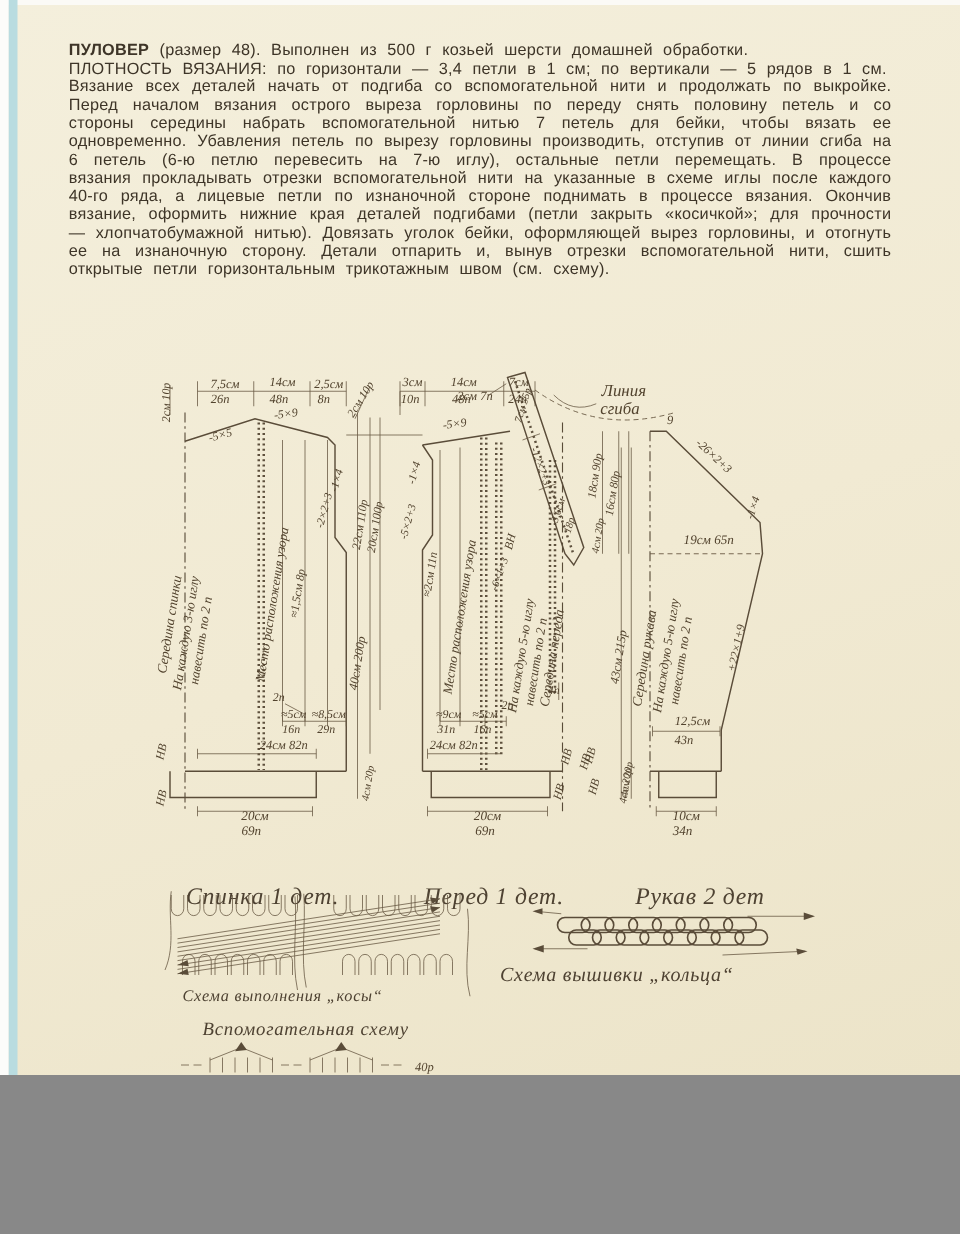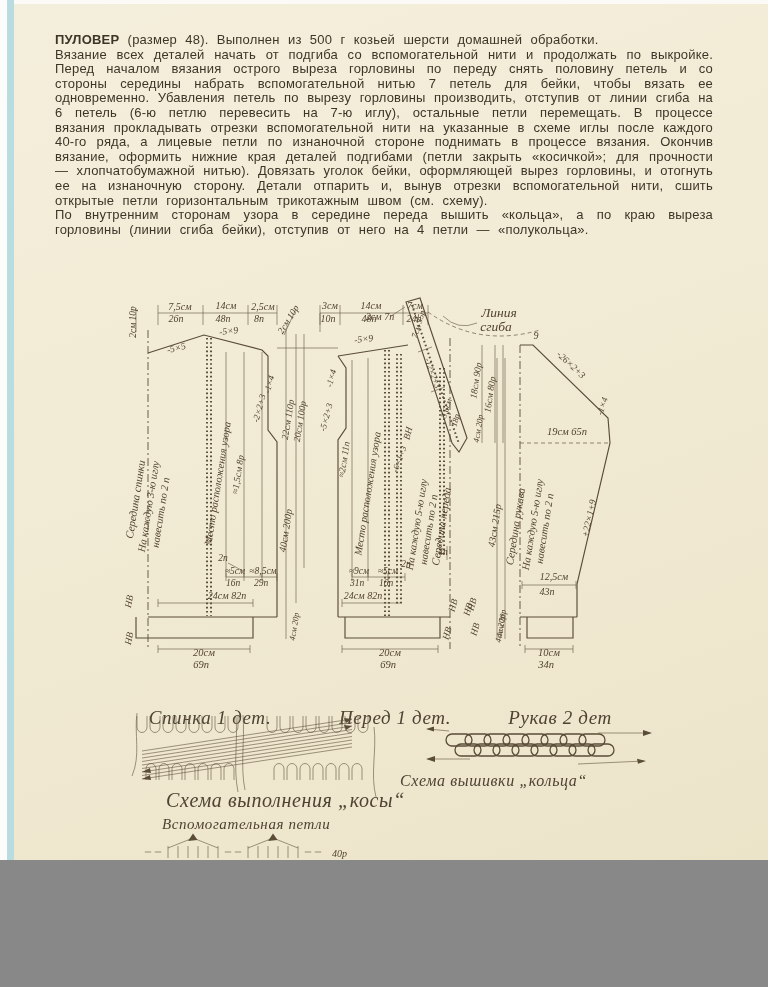--- a/index.html
+++ b/index.html
@@ -26,42 +26,42 @@
   .dash{stroke:#5a4c39;stroke-width:.9;fill:none;stroke-dasharray:8 3 2 3;}
   .dashf{stroke:#6a5b45;stroke-width:.8;fill:none;stroke-dasharray:4 3;opacity:.9;}
   .dots{stroke:#554835;stroke-width:2;fill:none;stroke-dasharray:1.6 2.6;opacity:.95;}
   .aw{fill:#5a4c39;stroke:none;}
   svg text{fill:#52432e;font-family:"Liberation Serif",serif;font-style:italic;}
 
   .hand{position:absolute;color:#4e4232;font-family:"Liberation Serif",serif;
         font-style:italic;letter-spacing:.6px;}
   .piece-cap{width:130px;text-align:center;font-size:19px;top:707px;}
   .cap-back{left:145px;} .cap-front{left:330px;} .cap-sleeve{left:495px;font-style:italic;}
-  .cap-cable{left:166px;top:789px;font-size:20px;}
+  .cap-cable{left:146px;top:789px;font-size:13px;}
   .cap-rings{left:400px;top:772px;font-size:16px;}
   .cap-aux{left:162px;top:816px;font-size:15px;}
 
   .imprint{position:absolute;left:0;right:30px;top:902px;text-align:center;
            color:#483c2b;font-size:13px;line-height:18px;word-spacing:4px;letter-spacing:.3px;}
   .imprint div{margin:0;}
 </style>
 </head>
 <body>
 
 <div class="page">
   <div class="edge edge-top"></div>
   <div class="edge edge-bottom"></div>
   <div class="edge edge-bottom2"></div>
   <div class="edge edge-left-white"></div>
   <div class="edge edge-left-cyan"></div>
 
   <div class="article" id="article">
       <p><span class="b">ПУЛОВЕР</span><span> (размер 48). Выполнен из 500 г козьей шерсти домашней обработки.</span></p>
+      <p><span>ПЛОТНОСТЬ ВЯЗАНИЯ: по горизонтали — 3,4 петли в 1 см; по вертикали — 5 рядов в 1 см.</span></p>
       <p><span>Вязание всех деталей начать от подгиба со вспомогательной нити и продолжать по выкройке. Перед началом вязания острого выреза горловины по переду снять половину петель и со стороны середины набрать вспомогательной нитью 7 петель для бейки, чтобы вязать ее одновременно. Убавления петель по вырезу горловины производить, отступив от линии сгиба на 6 петель (6-ю петлю перевесить на 7-ю иглу), остальные петли перемещать. В процессе вязания прокладывать отрезки вспомогательной нити на указанные в схеме иглы после каждого 40-го ряда, а лицевые петли по изнаночной стороне поднимать в процессе вязания. Окончив вязание, оформить нижние края деталей подгибами (петли закрыть «косичкой»; для прочности — хлопчатобумажной нитью). Довязать уголок бейки, оформляющей вырез горловины, и отогнуть ее на изнаночную сторону. Детали отпарить и, вынув отрезки вспомогательной нити, сшить открытые петли горизонтальным трикотажным швом (см. схему).</span></p>
-      <p><span>По внутренним сторонам узора в середине переда вышить «кольца», а по краю выреза горловины (линии сгиба бейки), отступив от него на 4 петли — «полукольца».</span></p>
     </div>
 
   <svg id="diagram" width="768" height="442" viewBox="0 0 768 442">
     <g>
       <path class="dash" d="M148,62 V381"></path>
       <path class="main" d="M148,85 L204,67 L262,82 L268,88 L268,162 L277,174 L277,349"></path>
       <path class="main" d="M148,349 H277"></path>
       <path class="main" d="M136,349 V370 H253 V349"></path>
       <path class="thin" d="M158,45 H277 M158,37 V57 M203,37 V57 M248,37 V57 M277,37 V57"></path>
       <path class="thin" d="M136,40 V64"></path>
@@ -320,18 +320,18 @@
         <text x="258" y="169" font-size="8" text-anchor="middle">12</text>
         <text x="268" y="169" font-size="8" text-anchor="middle">13</text>
         <text x="278" y="169" font-size="8" text-anchor="middle">14</text>
         <text x="288" y="169" font-size="8" text-anchor="middle">15</text>
         <text x="298" y="169" font-size="8" text-anchor="middle">16</text>
       </g>
   </svg>
 
   <div class="hand cap-cable">Схема выполнения „косы“</div>
   <div class="hand cap-rings">Схема вышивки „кольца“</div>
-  <div class="hand cap-aux">Вспомогательная петли</div>
+  <div class="hand cap-aux">Вспомогательная схему</div>
 
   <div class="imprint">
     <div>© Издательство «Реклама», 1981.</div>
   </div>
 </div>
 
 </body></html>

